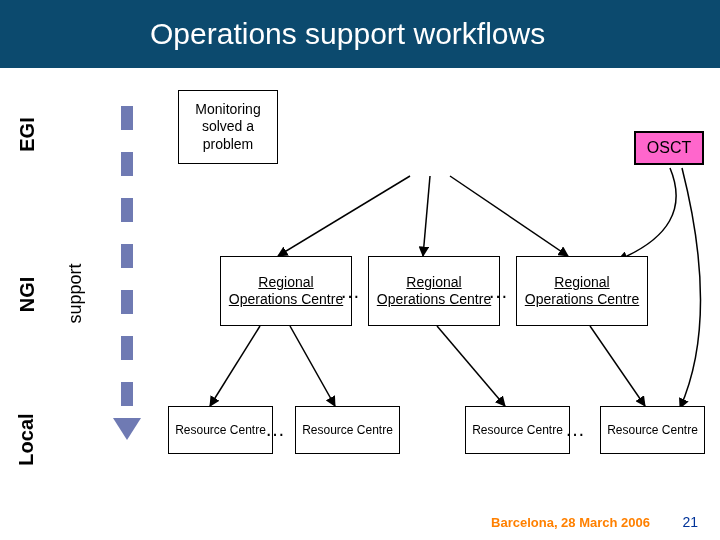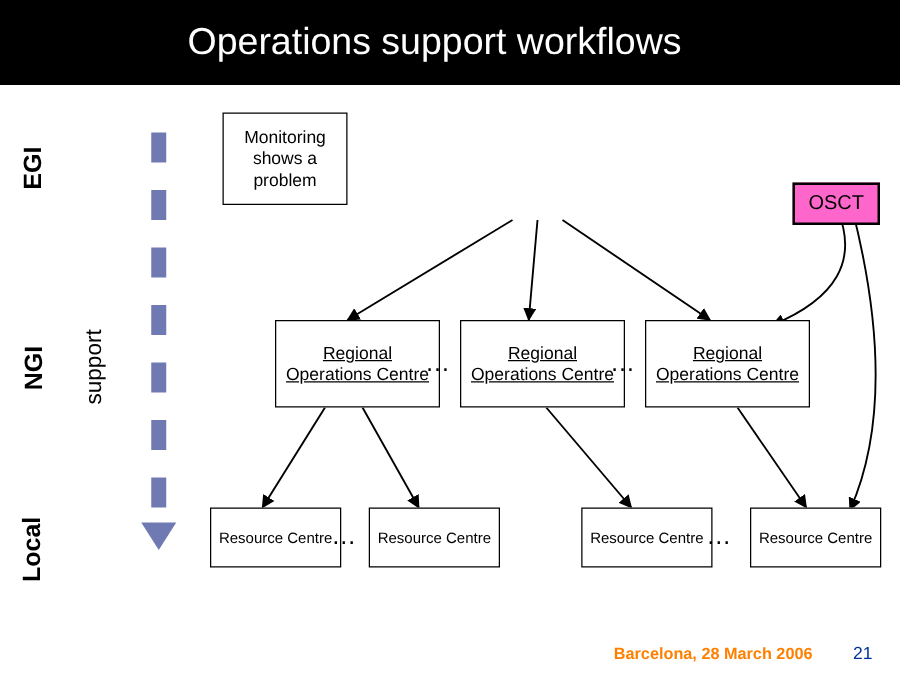--- a/index.html
+++ b/index.html
@@ -4,21 +4,21 @@
 <style>
   * { box-sizing: border-box; margin: 0; padding: 0; }
   body {
     width: 720px; height: 540px;
     font-family: Arial, Helvetica, sans-serif;
     background: #fff;
     position: relative;
     overflow: hidden;
   }
   .titlebar {
-    background: #000000;
+    background: #0c4a6e;
     color: #fff;
     height: 68px;
     display: flex;
     align-items: center;
     padding-left: 150px;
     font-size: 30px;
     font-weight: 400;
   }
   .canvas {
     position: absolute;
@@ -156,26 +156,26 @@
 
     <line x1="437" y1="258" x2="505" y2="338" stroke="#000" stroke-width="1.5" marker-end="url(#ah)"></line>
 
     <line x1="590" y1="258" x2="645" y2="338" stroke="#000" stroke-width="1.5" marker-end="url(#ah)"></line>
 
     <path d="M 670 100 Q 695 160 618 192" fill="none" stroke="#000" stroke-width="1.5" marker-end="url(#ah)"></path>
     <path d="M 682 100 Q 720 250 680 340" fill="none" stroke="#000" stroke-width="1.5" marker-end="url(#ah)"></path>
   </svg>
 
   <div class="box" style="left:178px; top:22px; width:100px; height:74px;">
-    <span>Monitoring shows a problem</span>
+    <span>Monitoring solved a problem</span>
   </div>
 
 
 
-  <div class="box pinkbox" style="left:634px; top:78px; width:70px; height:34px;justify-content:center;">
+  <div class="box pinkbox" style="left:634px; top:63px; width:70px; height:34px;justify-content:center;">
     <span>OSCT</span>
   </div>
 
   <div class="box roc" style="left:220px; top:188px;">
       <span>Regional Operations Centre</span>
     </div>
   <div class="dots" style="left:340px; top:212px;">…</div>
   <div class="box roc" style="left:368px; top:188px;">
       <span>Regional Operations Centre</span>
     </div>

